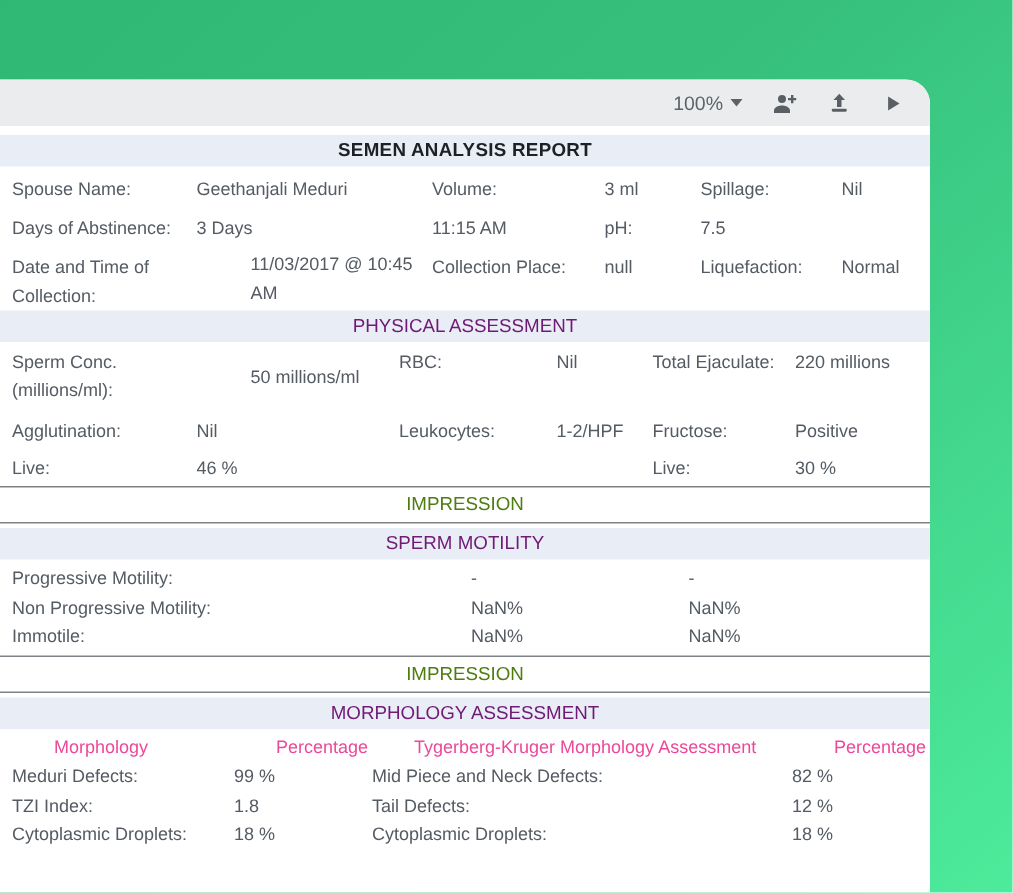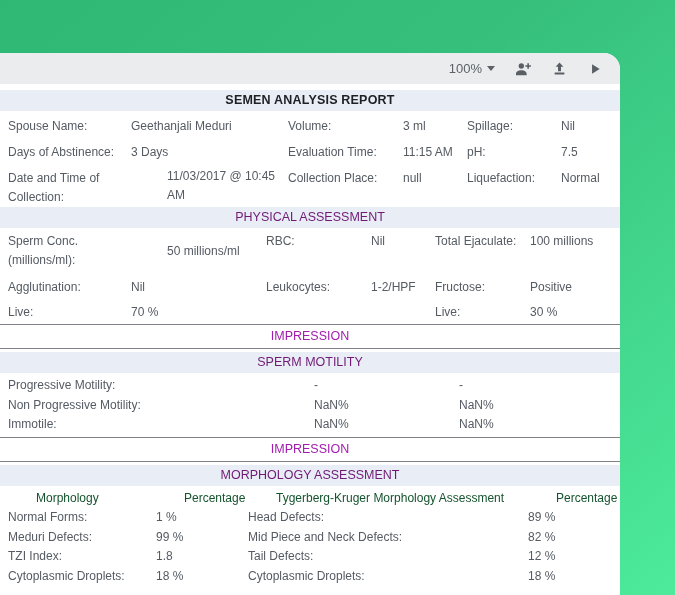--- a/index.html
+++ b/index.html
@@ -36,28 +36,28 @@
   .grid.top > span { padding-top:4px; line-height:19px; }
   .grid.top > span.vc { padding-top:0; align-self:center;margin-left:36px; }
   .patient-row { grid-template-columns:123px 157px 115px 64px 94px 1fr; min-height:26px; }
   .patient-row.tall { min-height:42px; }
   .phys-row { grid-template-columns:123px 135px 105px 64px 95px 1fr; min-height:26px; }
   .phys-row.tall { min-height:46px; }
   .phys-row.short { min-height:24px; }
   .patient-rows { margin-top:2px; }
   .impression {
     border-top:1px solid #7e8286; border-bottom:1px solid #7e8286;
-    text-align:center; color:#a21caf; font-size:12.5px; padding:4px 0 5px;
+    text-align:center; color:#4d7c0f; font-size:12.5px; padding:4px 0 5px;
     margin-bottom:3px; background:#fff;
   }
   .mot-table { padding:3px 0 2px; }
   .mot-row { grid-template-columns:306px 145px 1fr; line-height:19.5px; }
   .morph-table { padding-top:3px; }
   .morph-row { grid-template-columns:148px 92px 280px 1fr; line-height:19.5px; }
-  .blue-head { color:#14532d;padding-left:36px; }
+  .blue-head { color:#ec4899;padding-left:36px; }
 </style>
 </head>
 <body>
 
 <div class="panel">
 
   <div class="toolbar">
     <div class="zoomctl">
       <span>100%</span>
       <span class="caret"></span>
@@ -90,21 +90,20 @@
         <span>Spouse Name:</span>
         <span>Geethanjali Meduri</span>
         <span>Volume:</span>
         <span>3 ml</span>
         <span>Spillage:</span>
         <span>Nil</span>
       </div>
       <div class="grid patient-row">
         <span>Days of Abstinence:</span>
         <span>3 Days</span>
-        <span>Evaluation Time:</span>
         <span>11:15 AM</span>
         <span>pH:</span>
         <span>7.5</span>
       </div>
       <div class="grid patient-row tall top">
         <span>Date and Time of Collection:</span>
         <span class="vc">11/03/2017 @ 10:45 AM</span>
         <span>Collection Place:</span>
         <span>null</span>
         <span>Liquefaction:</span>
@@ -113,33 +112,33 @@
     </div>
 
     <div class="band">PHYSICAL ASSESSMENT</div>
     <div>
       <div class="grid phys-row tall top">
         <span>Sperm Conc. (millions/ml):</span>
         <span class="vc">50 millions/ml</span>
         <span>RBC:</span>
         <span>Nil</span>
         <span>Total Ejaculate:</span>
-        <span>100 millions</span>
+        <span>220 millions</span>
       </div>
       <div class="grid phys-row">
         <span>Agglutination:</span>
         <span>Nil</span>
         <span>Leukocytes:</span>
         <span>1-2/HPF</span>
         <span>Fructose:</span>
         <span>Positive</span>
       </div>
       <div class="grid phys-row short">
         <span>Live:</span>
-        <span>70 %</span>
+        <span>46 %</span>
         <span></span>
         <span></span>
         <span>Live:</span>
         <span>30 %</span>
       </div>
     </div>
 
     <div class="impression">IMPRESSION</div>
 
     <div class="band">SPERM MOTILITY</div>
@@ -165,26 +164,20 @@
 
     <div class="band">MORPHOLOGY ASSESSMENT</div>
     <div class="morph-table">
       <div class="grid morph-row blue-head">
         <span>Morphology</span>
         <span>Percentage</span>
         <span>Tygerberg-Kruger Morphology Assessment</span>
         <span>Percentage</span>
       </div>
       <div class="grid morph-row">
-        <span>Normal Forms:</span>
-        <span>1 %</span>
-        <span>Head Defects:</span>
-        <span>89 %</span>
-      </div>
-      <div class="grid morph-row">
         <span>Meduri Defects:</span>
         <span>99 %</span>
         <span>Mid Piece and Neck Defects:</span>
         <span>82 %</span>
       </div>
       <div class="grid morph-row">
         <span>TZI Index:</span>
         <span>1.8</span>
         <span>Tail Defects:</span>
         <span>12 %</span>

